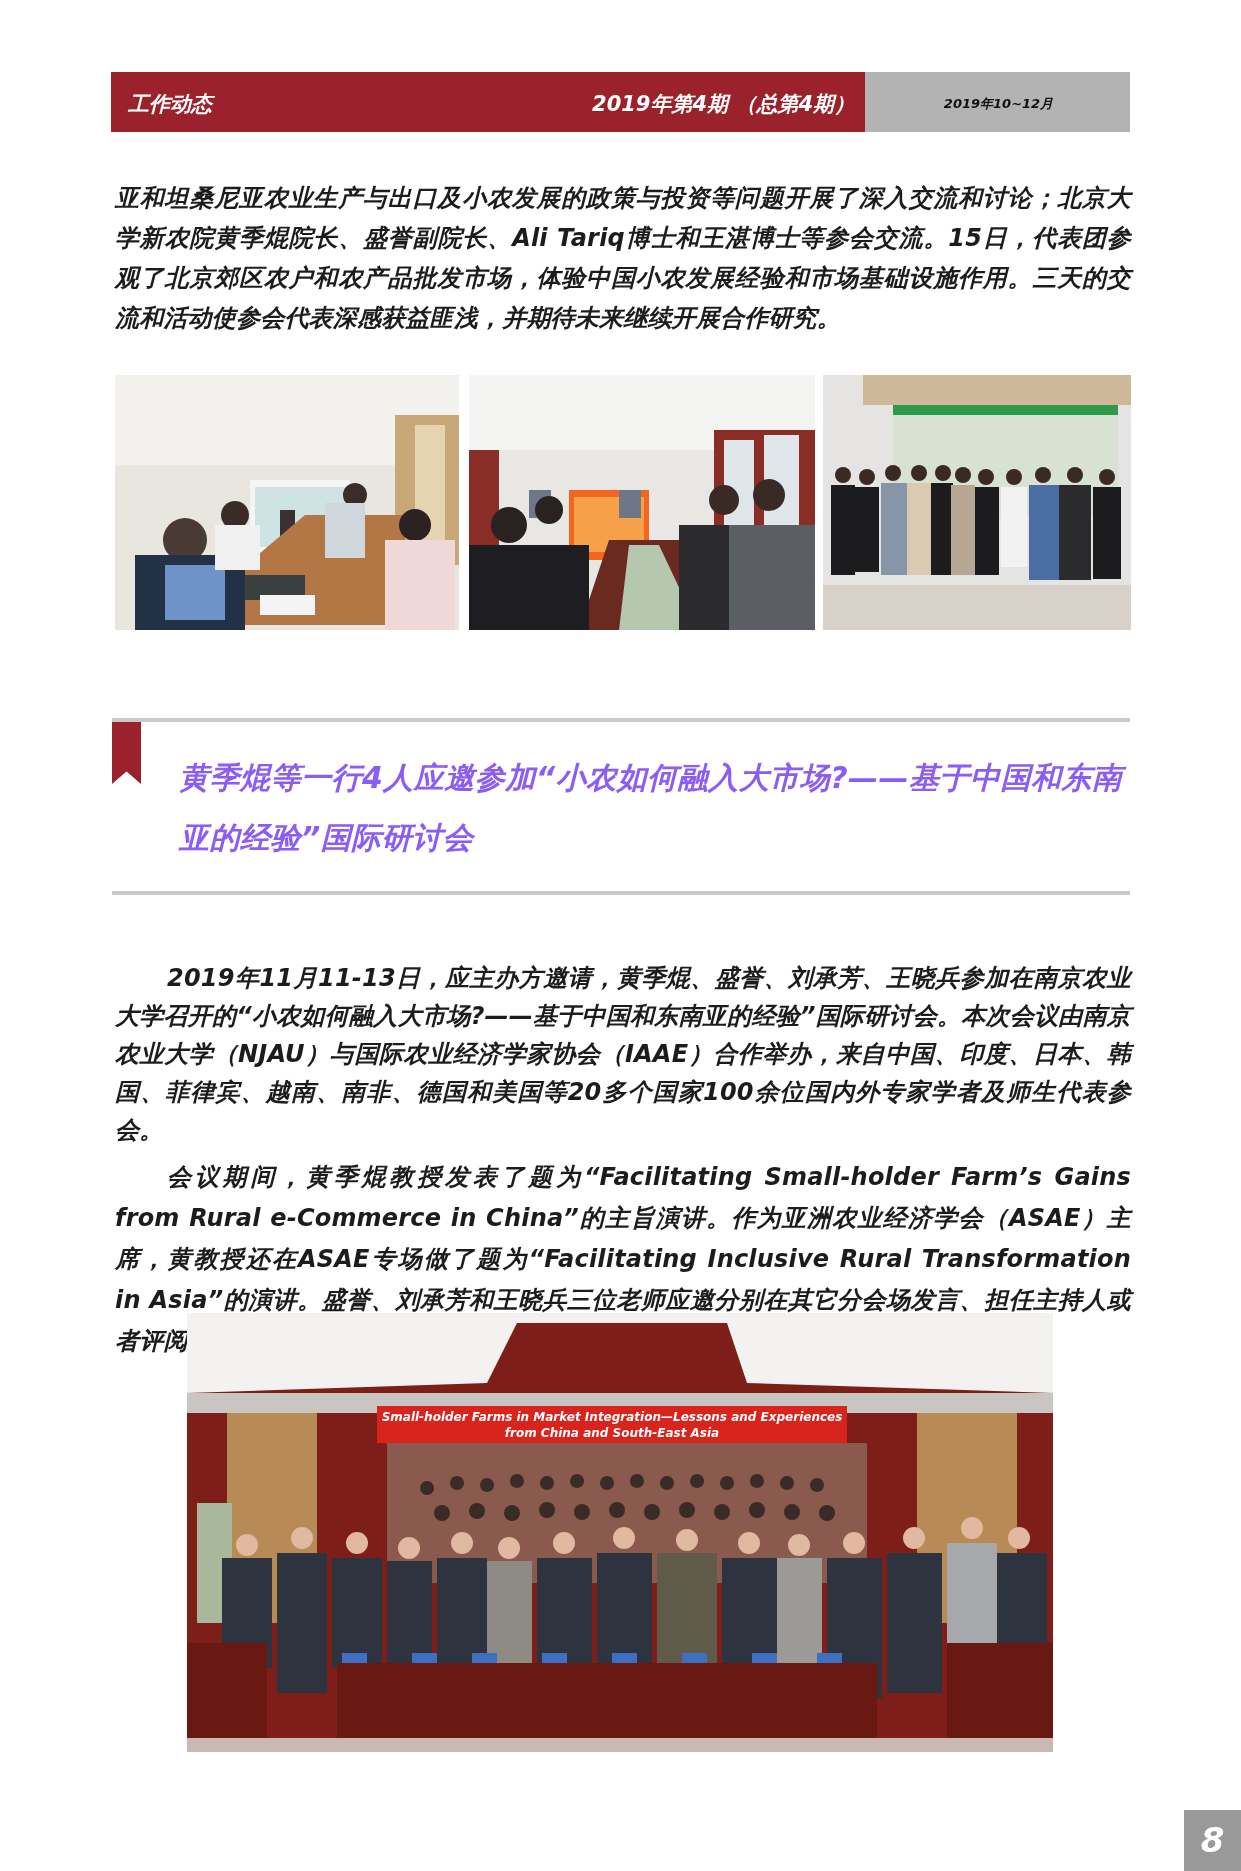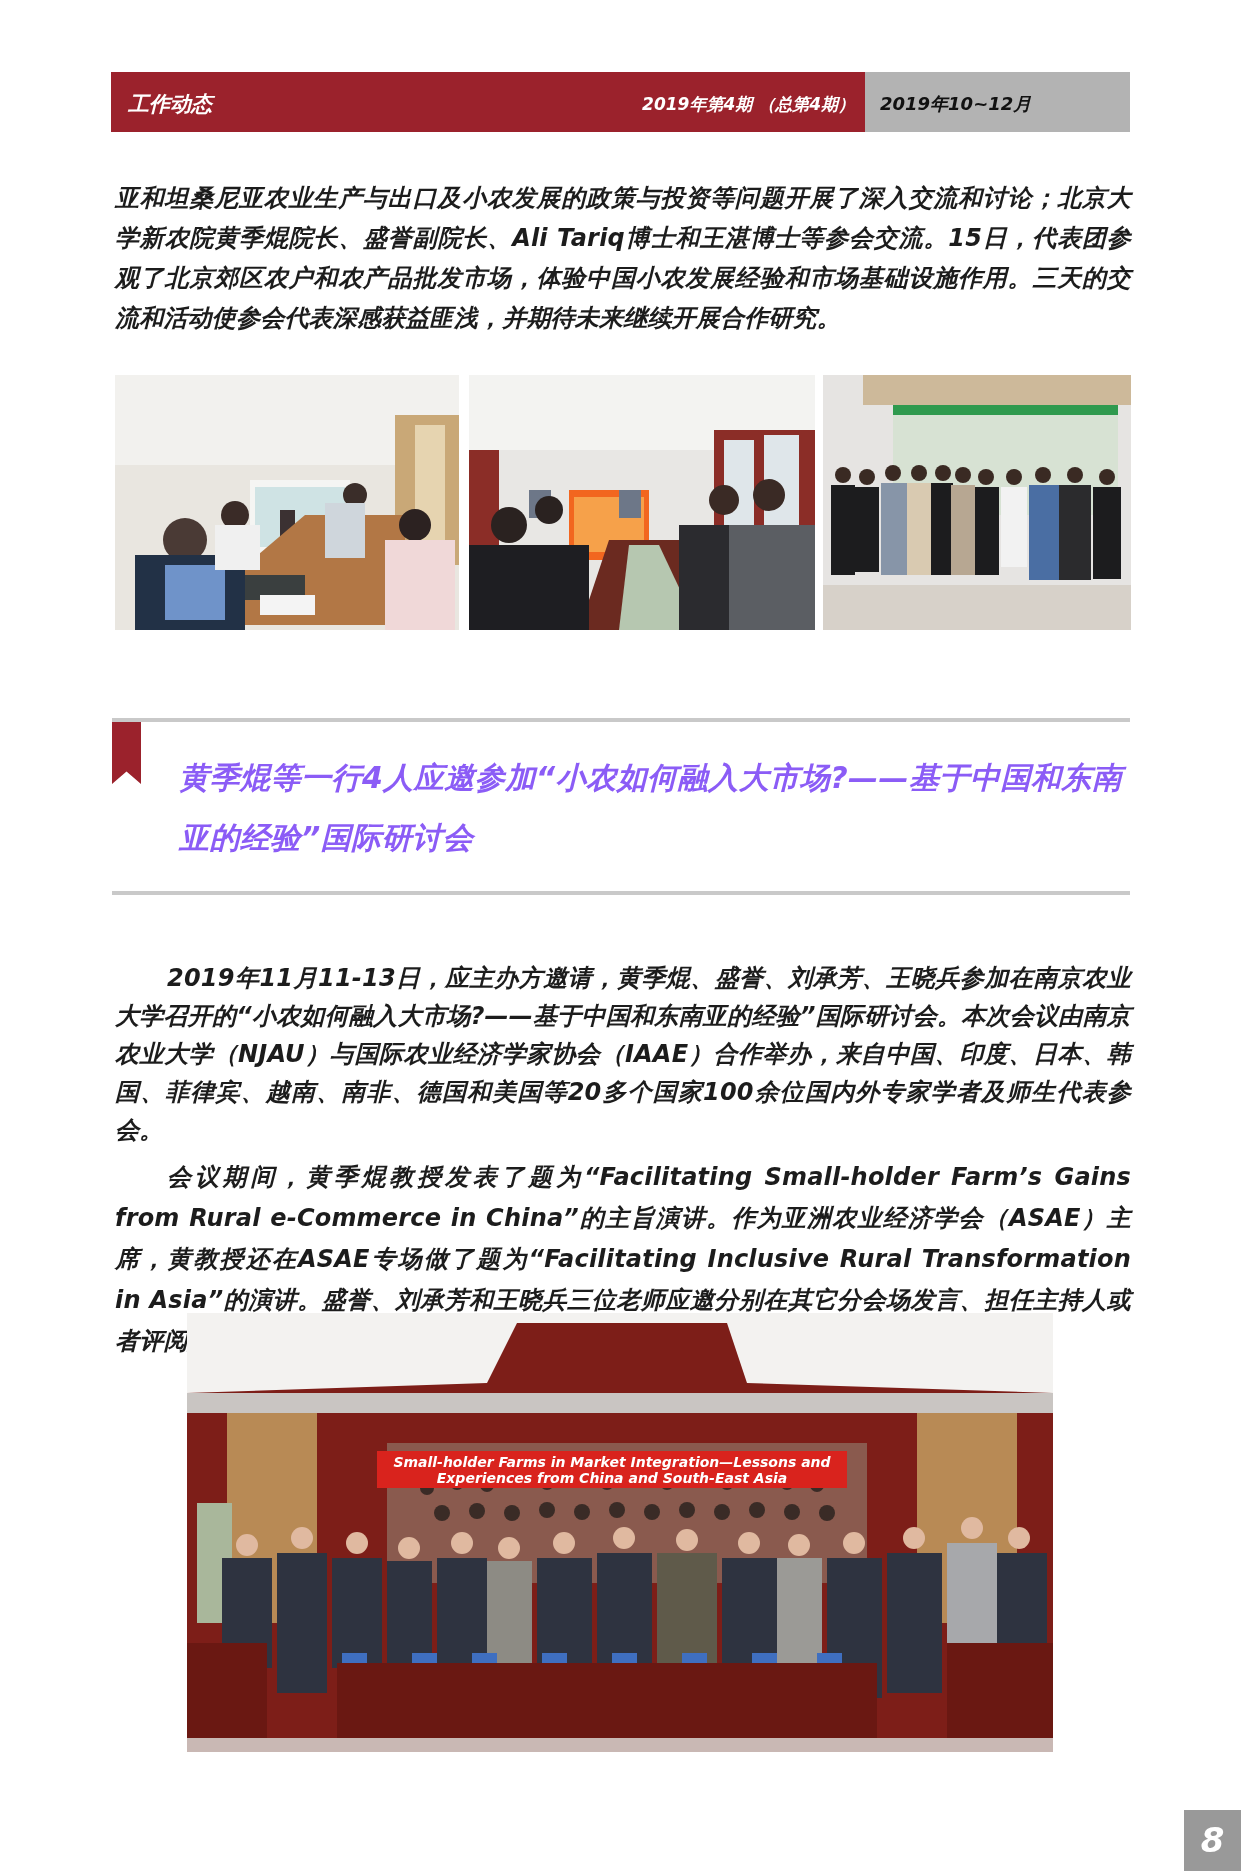--- a/index.html
+++ b/index.html
@@ -19,25 +19,25 @@
   #hdr-gray {
     left: 865px; top: 72px; width: 265px; height: 60px;
     background: #b3b3b3;
   }
   .hdr-left {
     left: 128px; top: 72px; height: 60px; line-height: 64px;
     color: #ffffff; font-weight: bold; font-size: 21px;
   }
   .hdr-issue {
     left: 500px; width: 355px; top: 72px; height: 60px; line-height: 64px;
-    text-align: right; color: #ffffff; font-weight: bold; font-size: 17px;
+    text-align: right; color: #ffffff; font-weight: bold; font-size: 21px;
   }
   .hdr-date {
     left: 880px; width: 237px; top: 72px; height: 60px; line-height: 64px;
-    text-align: left; color: #111; font-weight: bold; font-size: 18px;
+    text-align: center; color: #111; font-weight: bold; font-size: 13px;
   }
 
   
   .para {
     left: 115px; width: 1016px;
     font-size: 24px; font-weight: bold; color: #1c1c1c;
     text-align: justify; text-align-last: left;
     letter-spacing: 0.2px;
   }
   #para1 { top: 178px; line-height: 40px; }
@@ -62,22 +62,22 @@
   #sec-title {
     left: 179px; top: 748px; width: 960px;
     font-size: 30px; font-weight: bold; color: #8b5cf6;
     line-height: 60px; letter-spacing: 0.5px;
   }
 
   
   #photo-big { left: 187px; top: 1313px; width: 866px; height: 439px; overflow: hidden; }
   #banner-text {
     position: absolute; left: 190px; top: 93px; width: 470px; height: 37px;
-    background: #d9231d; color: #fff; font-size: 14px; font-weight: bold;
-    text-align: center; line-height: 16px; padding-top: 3px; box-sizing: border-box; margin-top: 45px;
+    background: #d9231d; color: #fff; font-size: 12px; font-weight: bold;
+    text-align: center; line-height: 16px; padding-top: 3px; box-sizing: border-box;
   }
 
   
   #pagenum {
     left: 1184px; top: 1810px; width: 57px; height: 61px;
     background: #999999; color: #ffffff;
     font-size: 34px; font-weight: bold; font-style: italic;
     text-align: center; line-height: 61px;
   }
 </style>

